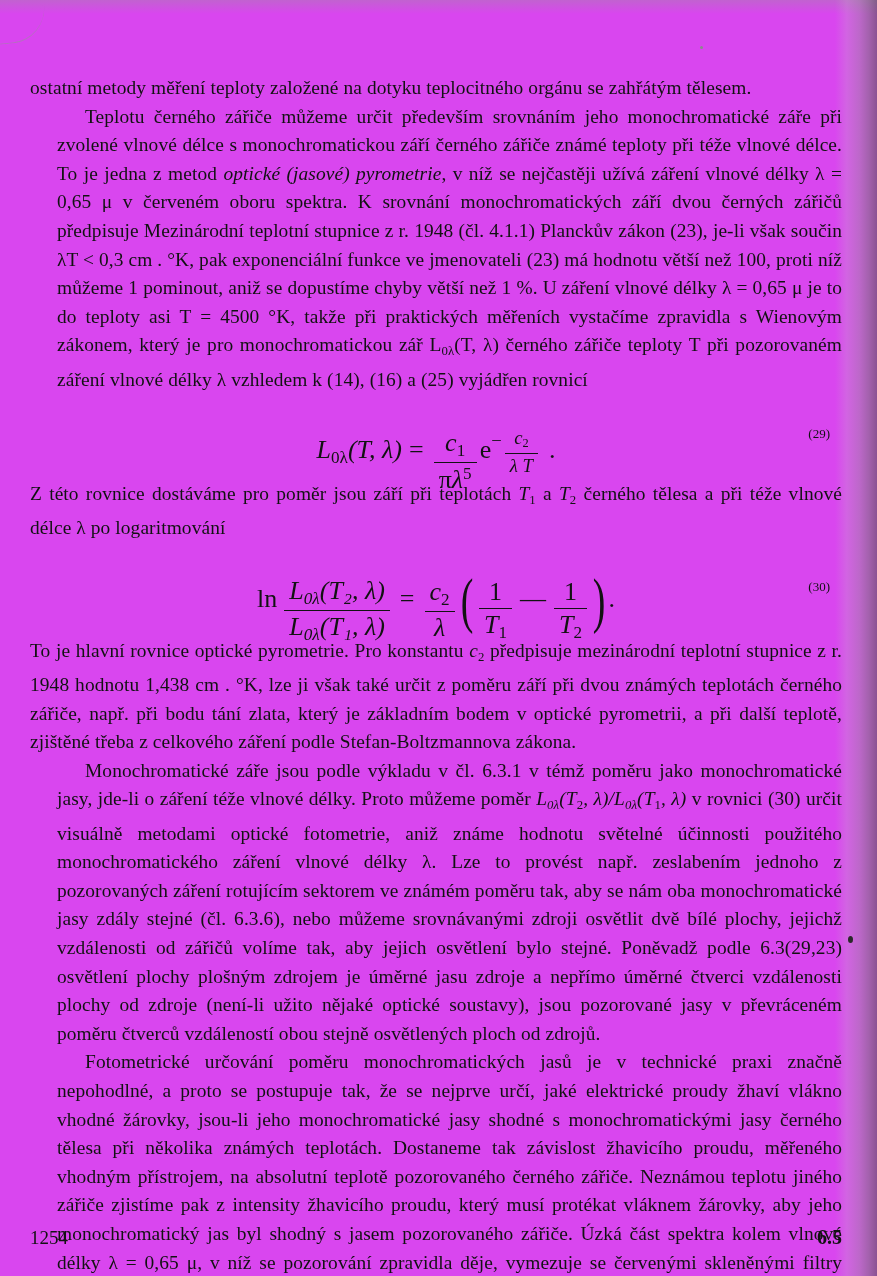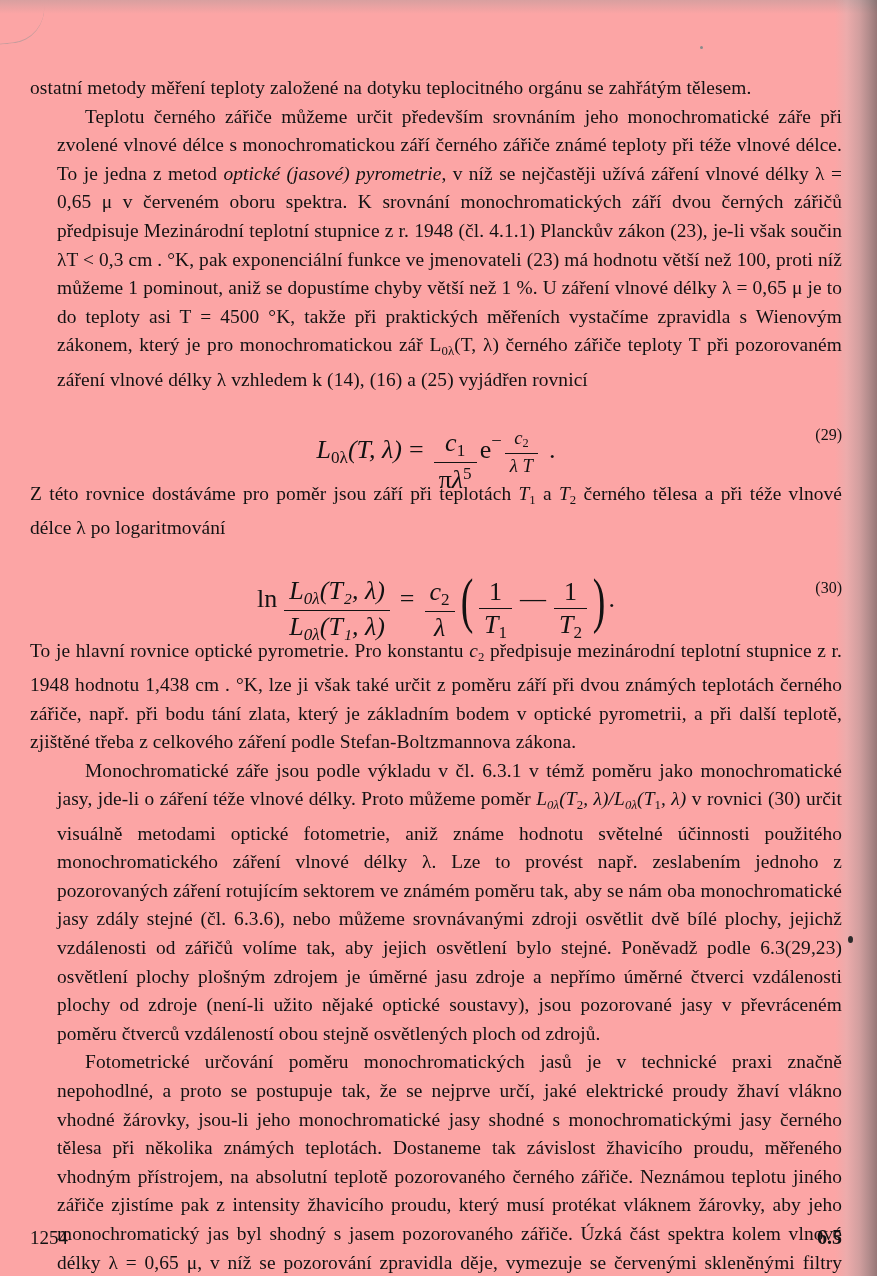--- a/index.html
+++ b/index.html
@@ -7,21 +7,21 @@
     padding: 0;
     background: #ffffff;
   }
   body {
     font-family: "Liberation Serif", serif;
   }
   .page {
     position: relative;
     width: 877px;
     height: 1276px;
-    background: #fca5a5;
+    background: #d946ef;
     overflow: hidden;
   }
   
   .scan-shadow-right {
     position: absolute;
     top: 0;
     right: 0;
     width: 42px;
     height: 100%;
     background: linear-gradient(to right,
@@ -89,23 +89,23 @@
     position: absolute;
     left: 0;
     right: 0;
     top: 0;
     text-align: center;
     font-size: 26px;
     color: #121212;
   }
   .eq-num {
     position: absolute;
-    right: 0;
+    right: 12px;
     top: 18px;
-    font-size: 16px;
+    font-size: 13px;
     color: #121212;
   }
   .mi { font-style: italic; font-family: "Liberation Serif", serif; }
   .sub { font-size: 0.66em; vertical-align: -0.28em; font-style: normal; }
   .sub-i { font-size: 0.66em; vertical-align: -0.28em; font-style: italic; }
   .sup { font-size: 0.66em; vertical-align: 0.52em; font-style: normal; }
   .frac {
     display: inline-block;
     vertical-align: middle;
     text-align: center;

